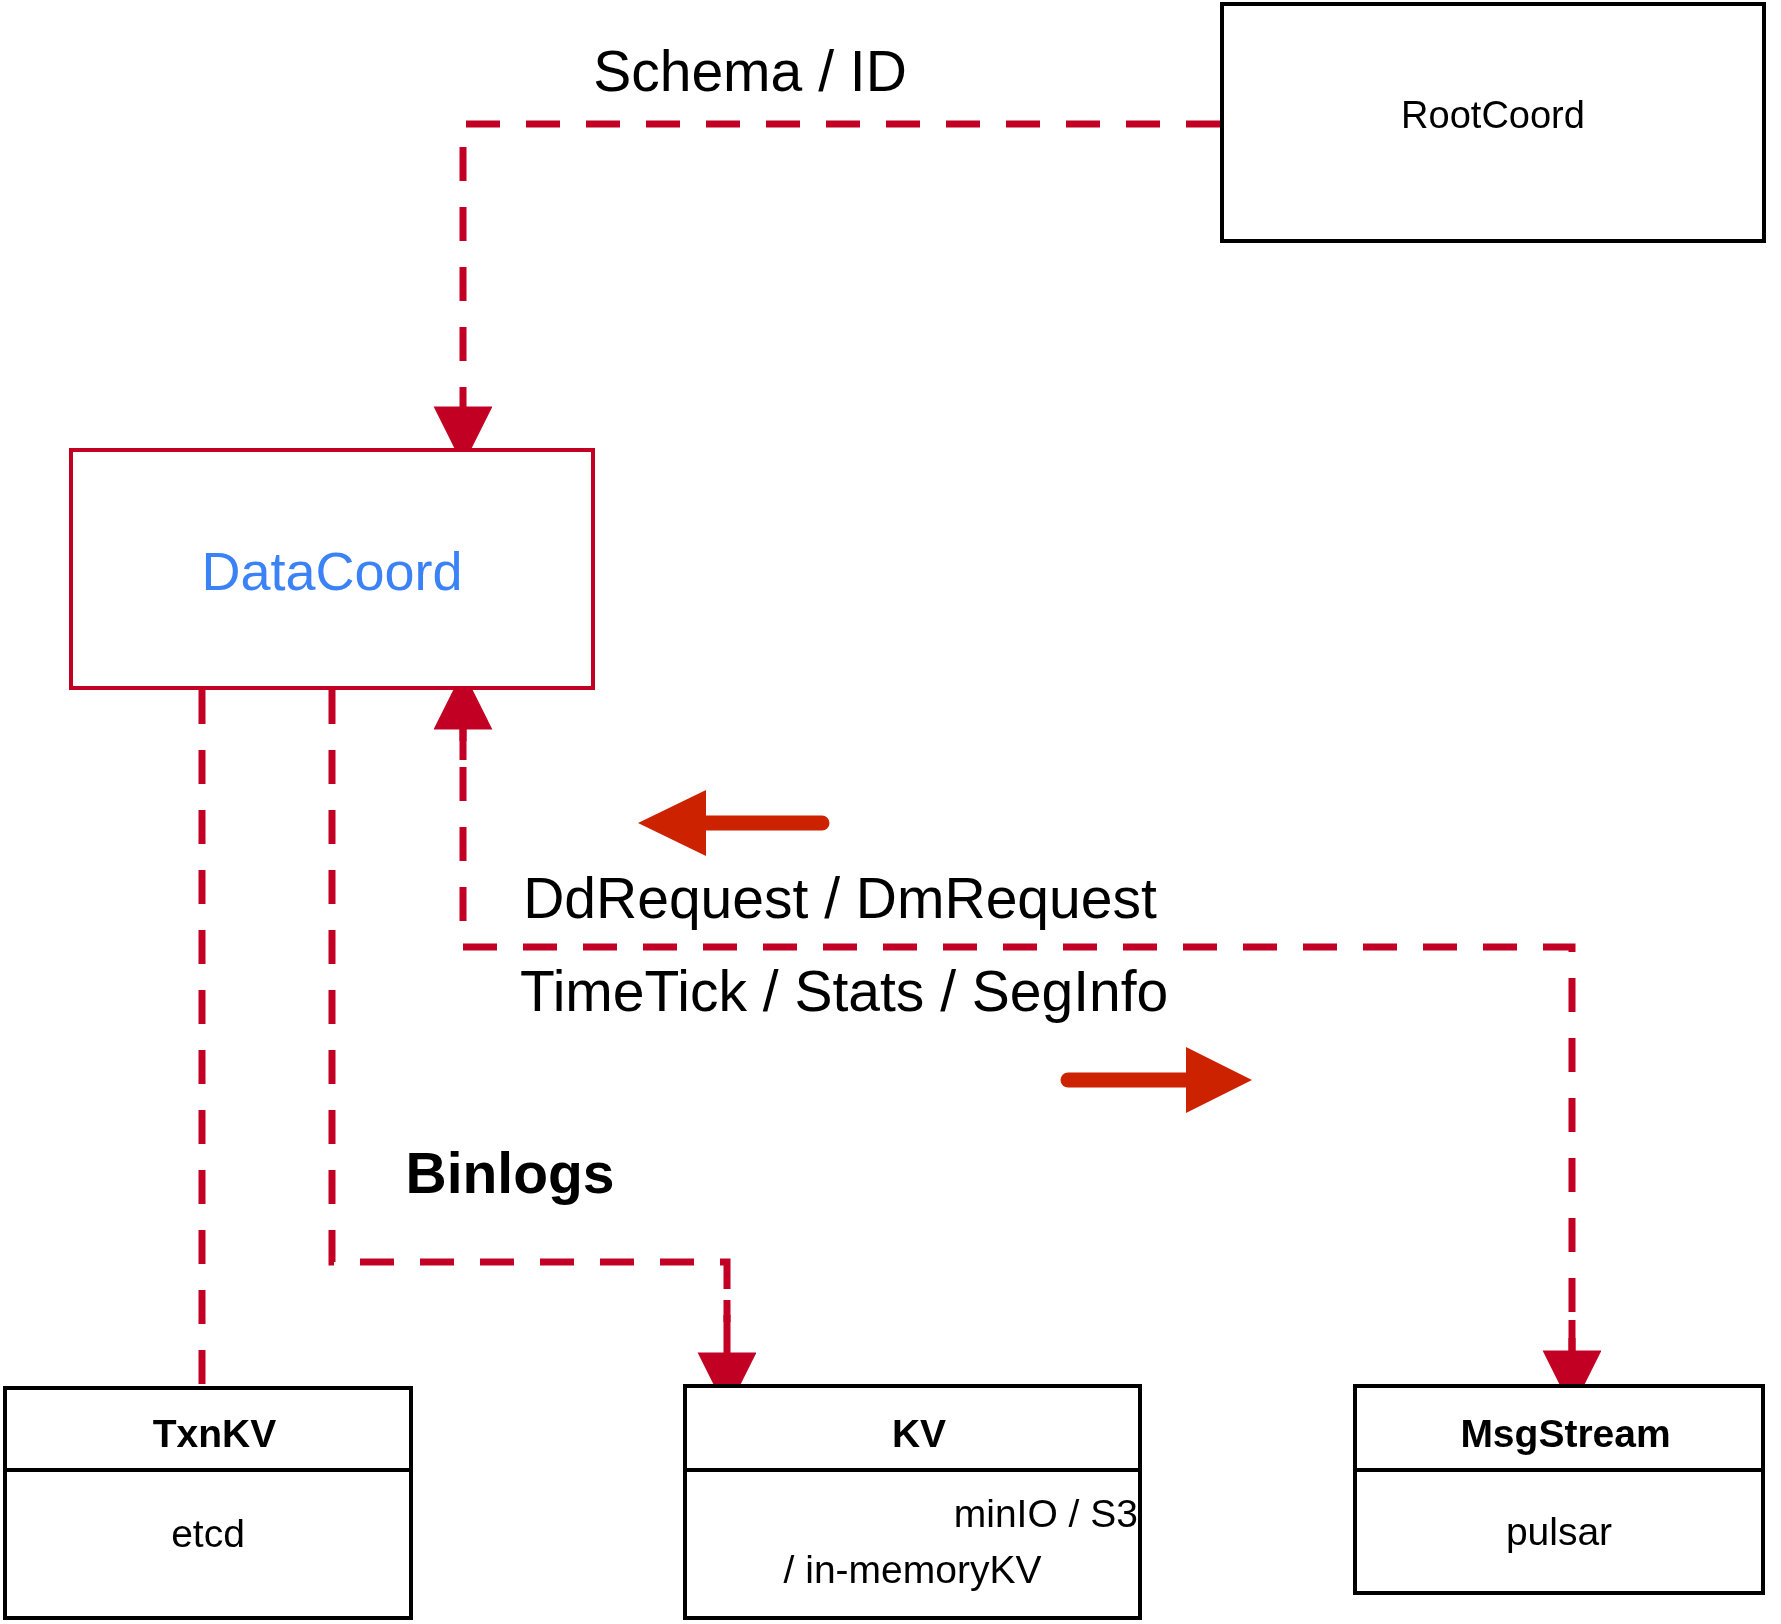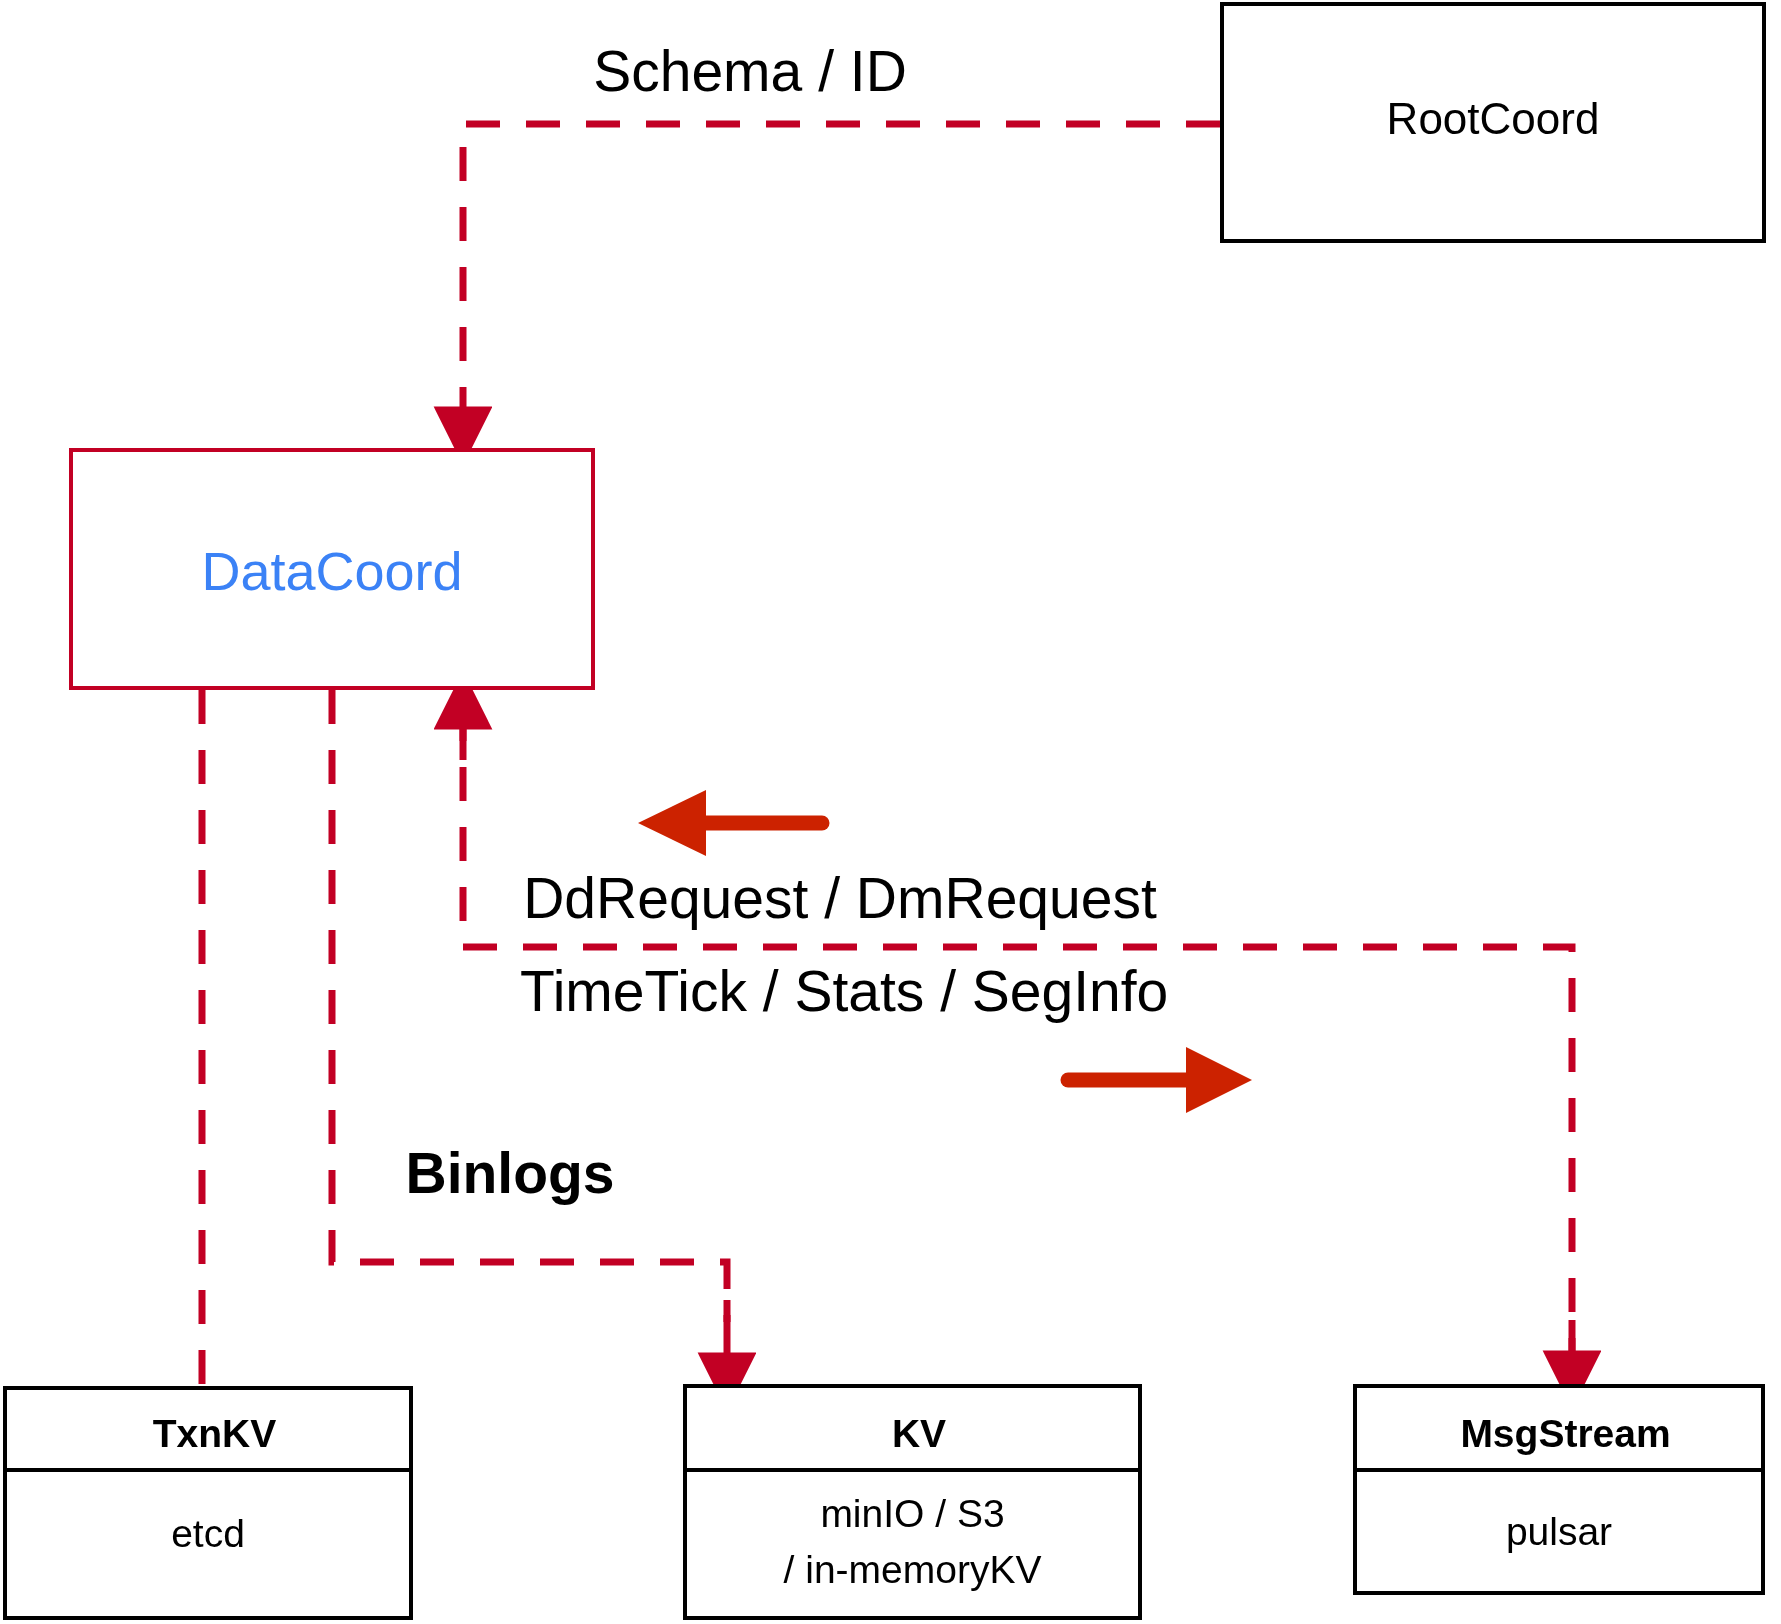--- a/index.html
+++ b/index.html
@@ -37,21 +37,21 @@
     border: 4px solid #C20024;
   }
   .node-title {
     position: absolute;
     left: 0;
     right: 0;
     text-align: center;
     white-space: nowrap;
   }
   .big-label {
-    font-size: 44px;
+    font-size: 38px;
     font-weight: 400;
     color: #000000;
   }
   .big-label-red {
     font-size: 54px;
     font-weight: 400;
     color: #3b82f6;
   }
   .hdr-label {
     font-size: 39px;
@@ -131,21 +131,21 @@
 
   <div class="node node-black" style="left:3px; top:1386px; width:410px; height:234px;">
     <div class="node-title hdr-label" style="top:22px;">TxnKV</div>
     <div class="divider" style="top:78px;"></div>
     <div class="node-title sub-label" style="top:116px;">etcd</div>
   </div>
 
   <div class="node node-black" style="left:683px; top:1384px; width:459px; height:236px;">
     <div class="node-title hdr-label" style="top:24px;">KV</div>
     <div class="divider" style="top:80px;"></div>
-    <div class="node-title sub-label" style="top:98px;">minIO / S3</div>
+    <div class="node-title sub-label" style="top:98px;text-align:right;">minIO / S3</div>
     <div class="node-title sub-label" style="top:154px;">/ in-memoryKV</div>
   </div>
 
   <div class="node node-black" style="left:1353px; top:1384px; width:412px; height:211px;">
     <div class="node-title hdr-label" style="top:24px;">MsgStream</div>
     <div class="divider" style="top:80px;"></div>
     <div class="node-title sub-label" style="top:116px;">pulsar</div>
   </div>
 
 </div>

